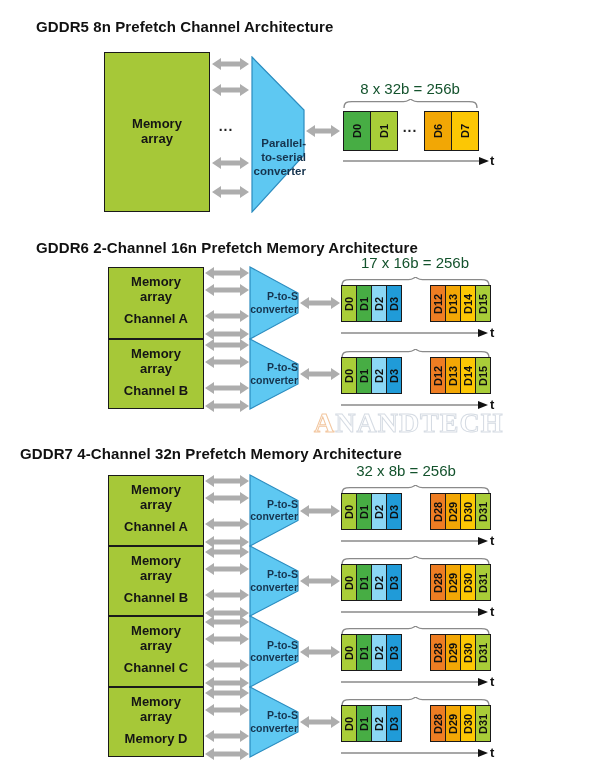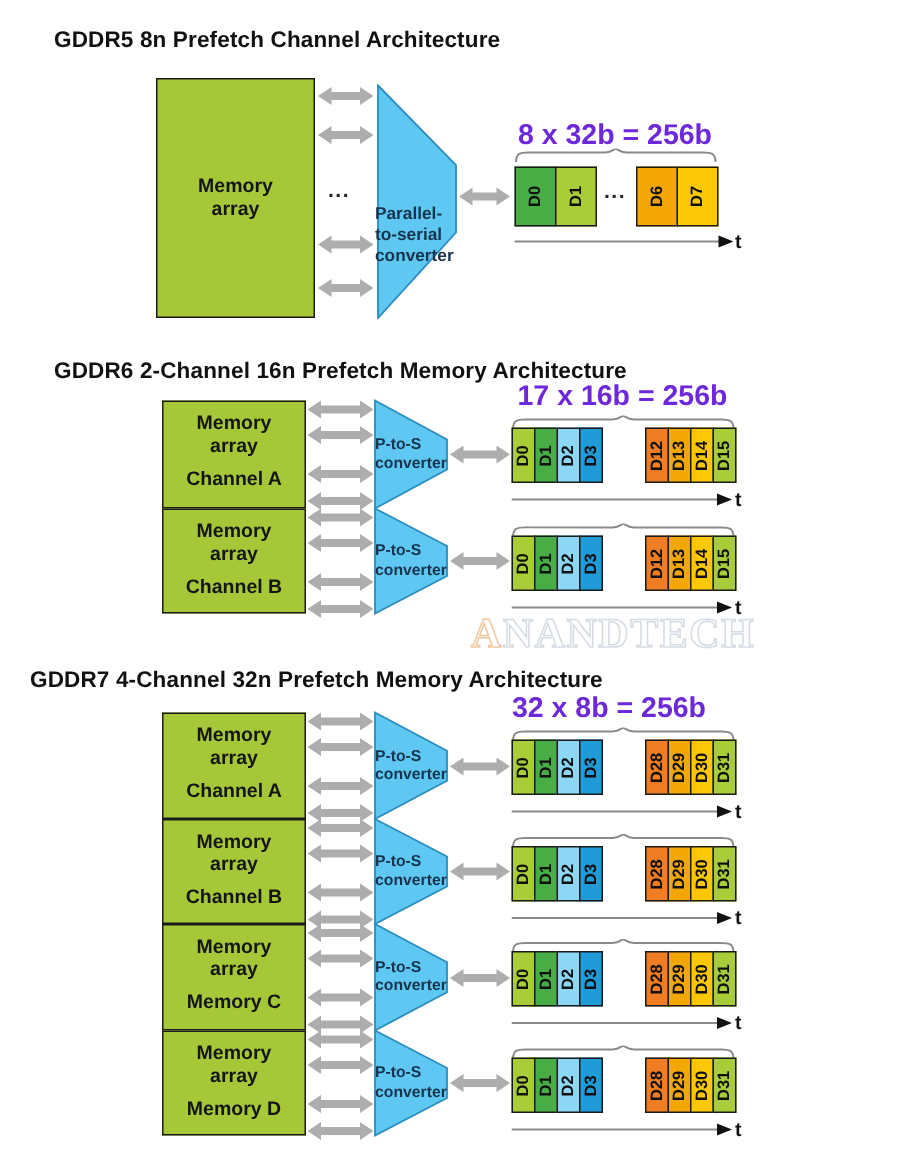--- a/index.html
+++ b/index.html
@@ -5,26 +5,26 @@
   html,body{margin:0;padding:0;background:#fff;}
   #page{position:relative;width:600px;height:774px;background:#fff;overflow:hidden;
         font-family:"Liberation Sans","DejaVu Sans",sans-serif;color:#111;}
   .abs{position:absolute;}
   .title{position:absolute;margin:0;font-size:15px;font-weight:bold;color:#111;white-space:nowrap;letter-spacing:.1px;}
   .mem-box{position:absolute;background:#a6c838;border:1px solid #1a1a1a;box-sizing:border-box;
            display:flex;flex-direction:column;align-items:center;}
   .mem-box.center{justify-content:center;}
   .mem-label{white-space:pre-line;text-align:center;font-weight:bold;font-size:13px;line-height:1.12;color:#151515;}
   .chan-label{font-weight:bold;font-size:13px;color:#151515;margin-top:7px;}
-  .conv-text{position:absolute;white-space:pre-line;text-align:left;font-weight:bold;color:#16344e;line-height:1.22;}
+  .conv-text{position:absolute;white-space:pre-line;text-align:right;font-weight:bold;color:#16344e;line-height:1.22;}
   .block{position:absolute;border:1px solid #1a1a1a;box-sizing:border-box;
          writing-mode:vertical-rl;transform:rotate(180deg);
          display:flex;align-items:center;justify-content:center;
          font-weight:bold;font-size:11px;color:#101010;}
-  .bracket-label{position:absolute;font-size:19px;font-weight:bold;color:#6d28d9;text-align:center;white-space:nowrap;}
+  .bracket-label{position:absolute;font-size:15px;font-weight:normal;color:#14532d;text-align:center;white-space:nowrap;}
   .dots{position:absolute;font-weight:bold;font-size:14px;color:#222;text-align:center;letter-spacing:1px;}
   .t-label{position:absolute;font-weight:bold;font-size:13px;color:#111;}
   .wm{position:absolute;left:314px;top:407px;width:190px;font-size:28px;font-weight:bold;letter-spacing:1px;
       font-family:"Liberation Serif","DejaVu Serif",serif;
       color:rgba(255,255,255,.25);-webkit-text-stroke:1px rgba(172,184,200,.5);user-select:none;}
   .wm .wm-a{-webkit-text-stroke:1px rgba(233,160,95,.6);}
   svg{display:block;}
 </style>
 </head>
 <body>
@@ -324,21 +324,21 @@
       <div class="abs" style="left: 341px; top: 607px;">
         <svg width="147" height="10" viewBox="0 0 147 10">
           <line x1="0" y1="5" x2="138" y2="5" stroke="#8a8a8a" stroke-width="1.4"></line>
           <polygon points="137,1 147,5 137,9" fill="#111111"></polygon>
         </svg>
       </div>
       <div class="t-label" style="left: 490px; top: 604px;">t</div>
       <div class="mem-box" style="left: 108px; top: 616px; width: 96px; height: 71px; padding-top: 7px;">
         <div class="mem-label" style="position: static;">Memory
 array</div>
-        <div class="chan-label" style="position: static;">Memory C</div>
+        <div class="chan-label" style="position: static;">Channel C</div>
       </div>
       <div class="abs" style="left: 205px; top: 615px; width: 44px; height: 14px;">
         <svg width="44" height="14" viewBox="0 0 44 14">
           <path d="M0 7 L9 1 L9 4.4 L35 4.4 L35 1 L44 7 L35 13 L35 9.6 L9 9.6 L9 13 Z" fill="#adadad"></path>
         </svg>
       </div>
       <div class="abs" style="left: 205px; top: 632px; width: 44px; height: 14px;">
         <svg width="44" height="14" viewBox="0 0 44 14">
           <path d="M0 7 L9 1 L9 4.4 L35 4.4 L35 1 L44 7 L35 13 L35 9.6 L9 9.6 L9 13 Z" fill="#adadad"></path>
         </svg>

